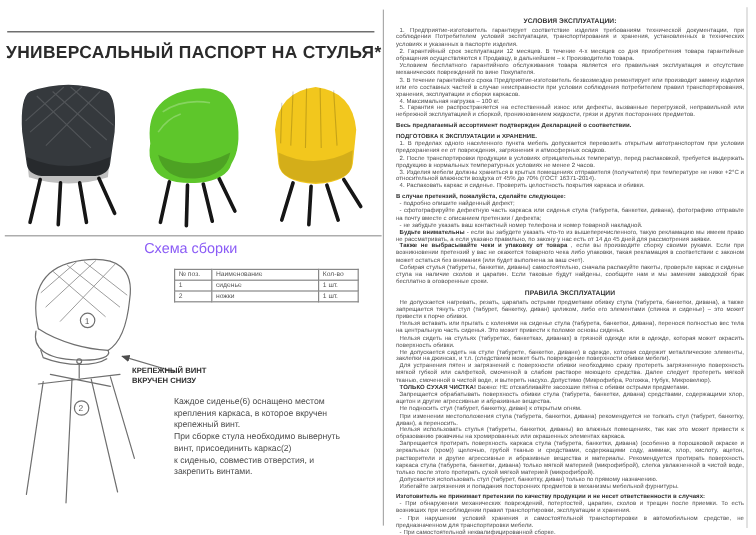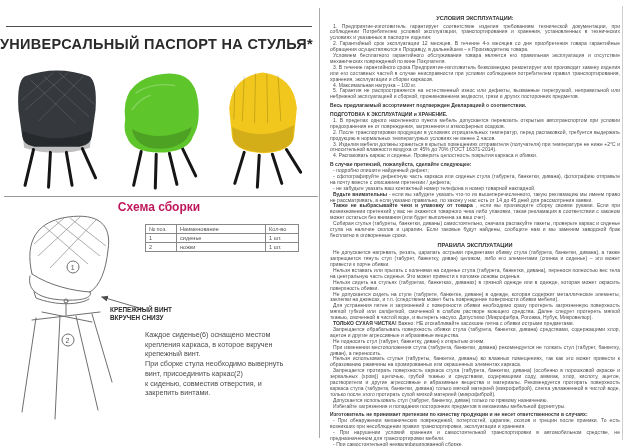--- a/index.html
+++ b/index.html
@@ -5,27 +5,27 @@
   html,body{margin:0;padding:0;background:#e9e9e9;}
   .page{position:relative;width:630px;height:446px;background:#fff;overflow:hidden;
         font-family:"Liberation Sans",sans-serif;color:#4a4a4a;}
   
   .top-rule{position:absolute;left:6px;top:26px;width:306px;height:0;border-top:1.5px solid #4d4d4d;}
   .mid-rule{position:absolute;left:4px;top:196px;width:314px;height:0;border-top:1px solid #9a9a9a;}
   .v-divider{position:absolute;left:319px;top:8px;width:0;height:430px;border-left:1px solid #aaa;}
   .r-border{position:absolute;left:622px;top:6px;width:0;height:434px;border-left:1px solid #cfcfcf;}
 
   
-  .passport-title{position:absolute;left:0;top:36px;width:318px;text-align:left;
+  .passport-title{position:absolute;left:0;top:36px;width:318px;text-align:right;
       font-size:14.5px;font-weight:bold;color:#2b2b2b;letter-spacing:.3px;}
   .chairs-row{position:absolute;left:10px;top:60px;width:300px;height:132px;
       display:flex;justify-content:space-between;align-items:flex-end;}
   .chair{width:94px;height:130px;}
   .assembly-title{position:absolute;left:0;top:200px;width:318px;text-align:center;
-      font-size:12px;font-weight:bold;color:#be185d;}
+      font-size:12px;font-weight:normal;color:#8b5cf6;}
   .diagram{position:absolute;left:10px;top:212px;width:140px;height:228px;}
   .screw-note{position:absolute;left:110px;top:306px;width:110px;
       font-size:6.4px;font-weight:bold;color:#2e2e2e;line-height:1.3;white-space:pre-line;}
   .parts-table{position:absolute;left:145px;top:224px;border-collapse:collapse;
       font-size:5.6px;color:#555;}
   .parts-table th,.parts-table td{border:0.8px solid #888;padding:1px 3px;font-weight:normal;text-align:left;}
   .parts-table th:nth-child(1),.parts-table td:nth-child(1){width:24px;}
   .parts-table th:nth-child(2),.parts-table td:nth-child(2){width:82px;}
   .parts-table th:nth-child(3),.parts-table td:nth-child(3){width:26px;}
   .instructions{position:absolute;left:145px;top:330px;width:170px;

